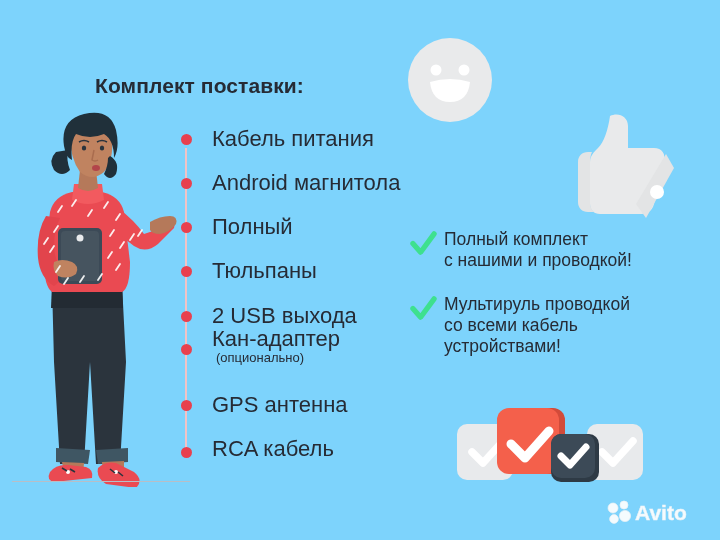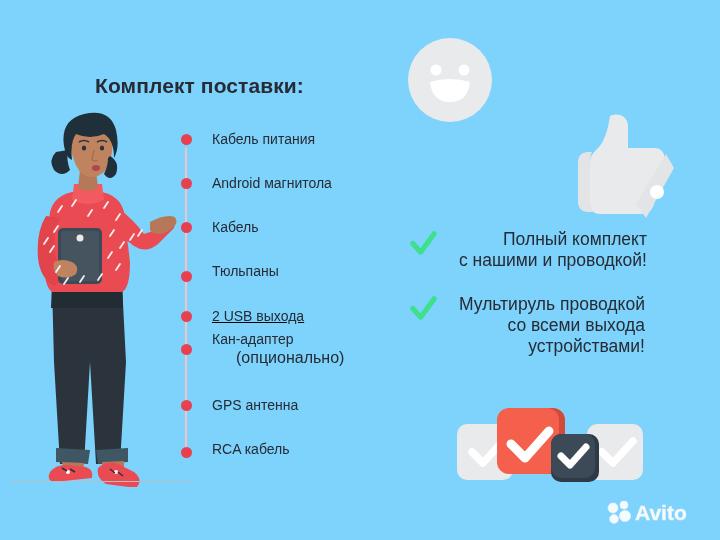--- a/index.html
+++ b/index.html
@@ -30,32 +30,32 @@
   
   #list{position:absolute;left:181px;top:128px;width:250px;}
   #spine{position:absolute;left:184.5px;top:148px;width:2px;height:300px;background:#f2c3c7;}
   .row{position:absolute;display:flex;align-items:flex-start;}
   .dot{
     width:11px;height:11px;border-radius:50%;
     background:#e8404e;flex:0 0 auto;margin-top:6px;
   }
   .row .txt{margin-left:20px;}
   .label{
-    font-size:14px;color:#262b35;white-space:nowrap;line-height:22px;margin-top:25px;
+    font-size:22px;color:#262b35;white-space:nowrap;line-height:22px;margin-top:25px;
   }
   .sublabel{
-    font-size:16px;color:#262b35;white-space:nowrap;line-height:16px;
-    margin-left:24px;
+    font-size:13px;color:#262b35;white-space:nowrap;line-height:16px;
+    margin-left:4px;
   }
 
   
   .checkblock{position:absolute;display:flex;align-items:flex-start;}
   .checkmark{flex:0 0 auto;width:27px;height:27px;margin-top:1px;}
   .checkblock .ctext{
-    margin-left:22px;font-size:17.5px;color:#262b35;line-height:21px;white-space:nowrap;text-align:right;
+    margin-left:7px;font-size:17.5px;color:#262b35;line-height:21px;white-space:nowrap;
   }
   #check1{left:410px;top:229px;}
   #check2{left:410px;top:294px;}
 
   
   #watermark{position:absolute;left:605px;top:497px;width:100px;height:30px;opacity:.92;}
 </style>
 </head>
 <body>
 
@@ -174,29 +174,29 @@
       <span class="txt"><span class="label">Кабель питания</span></span>
     </div>
 
     <div class="row" style="top:44px;">
       <span class="dot"></span>
       <span class="txt"><span class="label">Android магнитола</span></span>
     </div>
 
     <div class="row" style="top:88px;">
       <span class="dot"></span>
-      <span class="txt"><span class="label">Кабель</span></span>
-    </div>
-
-    <div class="row" style="top:132px;align-items:flex-end;">
+      <span class="txt"><span class="label">Полный</span></span>
+    </div>
+
+    <div class="row" style="top:132px;">
       <span class="dot"></span>
       <span class="txt"><span class="label">Тюльпаны</span></span>
     </div>
 
-    <div class="row" style="top:177px;text-decoration:underline;">
+    <div class="row" style="top:177px;">
       <span class="dot"></span>
       <span class="txt"><span class="label">2 USB выхода</span></span>
     </div>
 
     <div class="row" style="top:200px;">
       <span class="dot" style="margin-top:16px;"></span>
       <span class="txt">
         <span class="label">Кан-адаптер</span>
         <span class="sublabel" style="display:block;">(опционально)</span>
       </span>
@@ -222,21 +222,21 @@
       <span style="display:block;">с нашими и проводкой!</span>
     </span>
   </div>
 
   <div class="checkblock" id="check2">
     <svg class="checkmark" viewBox="0 0 28 28">
       <path d="M3 14 l8 9 l14 -19" stroke="#3ee08f" stroke-width="5.4" fill="none" stroke-linecap="round" stroke-linejoin="round"></path>
     </svg>
     <span class="ctext">
       <span style="display:block;">Мультируль проводкой</span>
-      <span style="display:block;">со всеми выхода</span>
+      <span style="display:block;">со всеми кабель</span>
       <span style="display:block;">устройствами!</span>
     </span>
   </div>
 
   <svg id="watermark" viewBox="0 0 100 30">
     <g fill="#ffffff" stroke="#f4f4f4" stroke-width="0.7">
       <circle cx="8" cy="11" r="5"></circle>
       <circle cx="19" cy="8" r="4"></circle>
       <circle cx="9" cy="22" r="4.4"></circle>
       <circle cx="20" cy="19" r="5.6"></circle>

